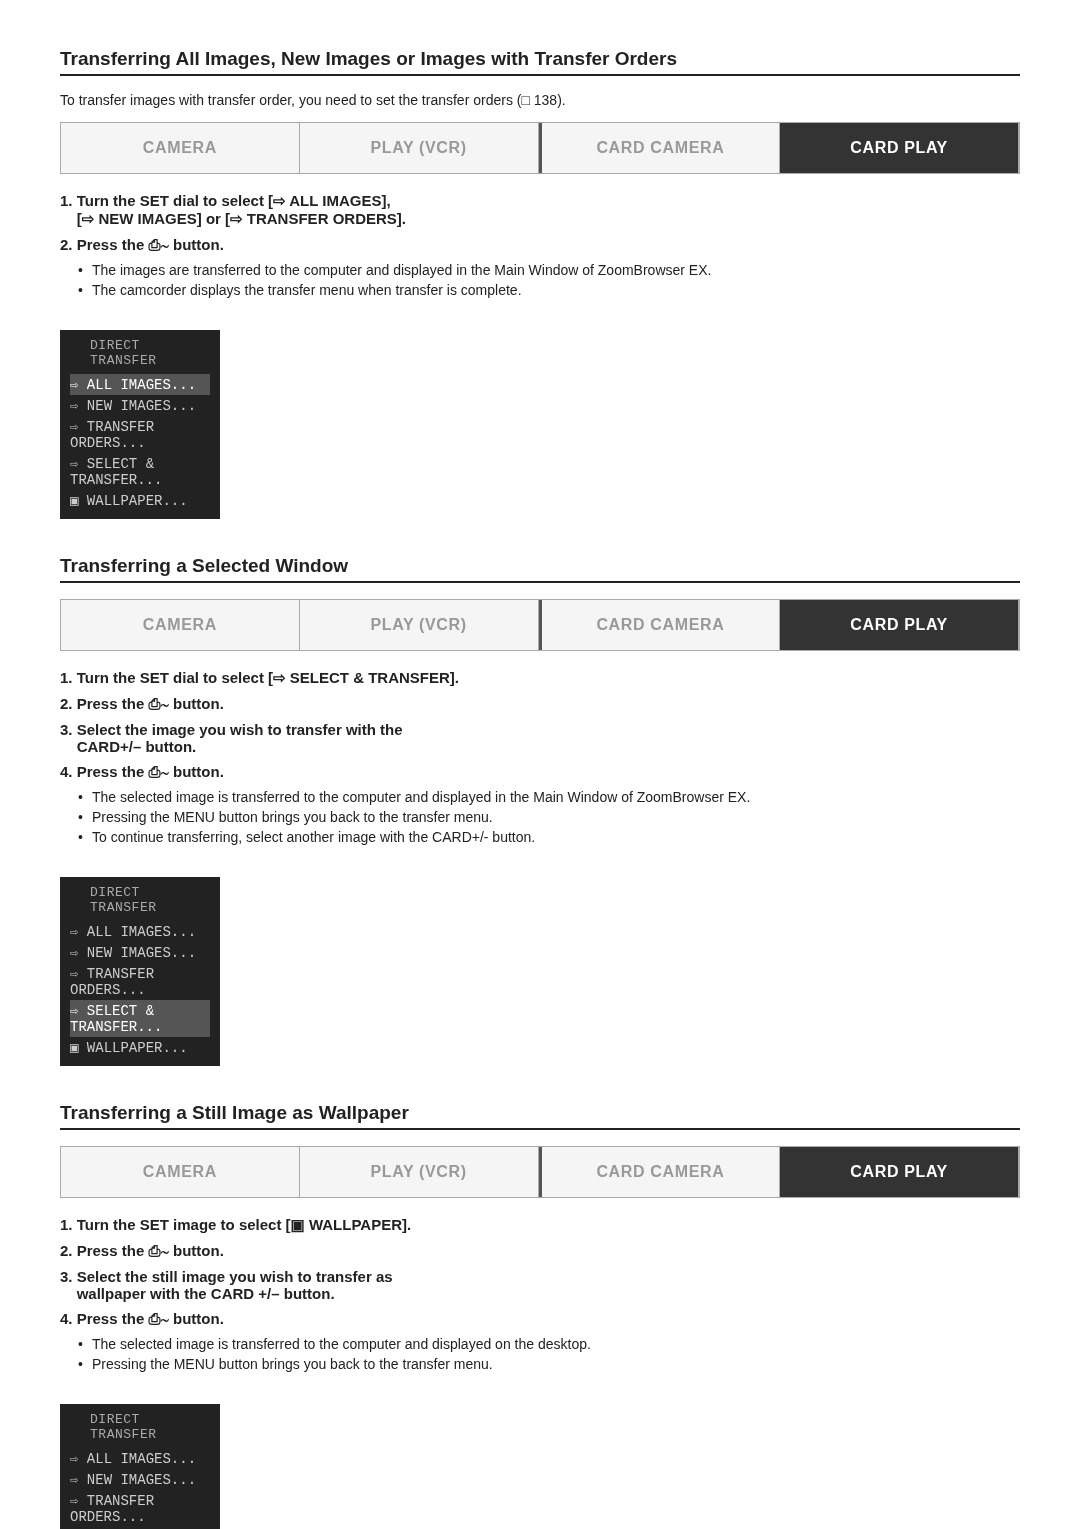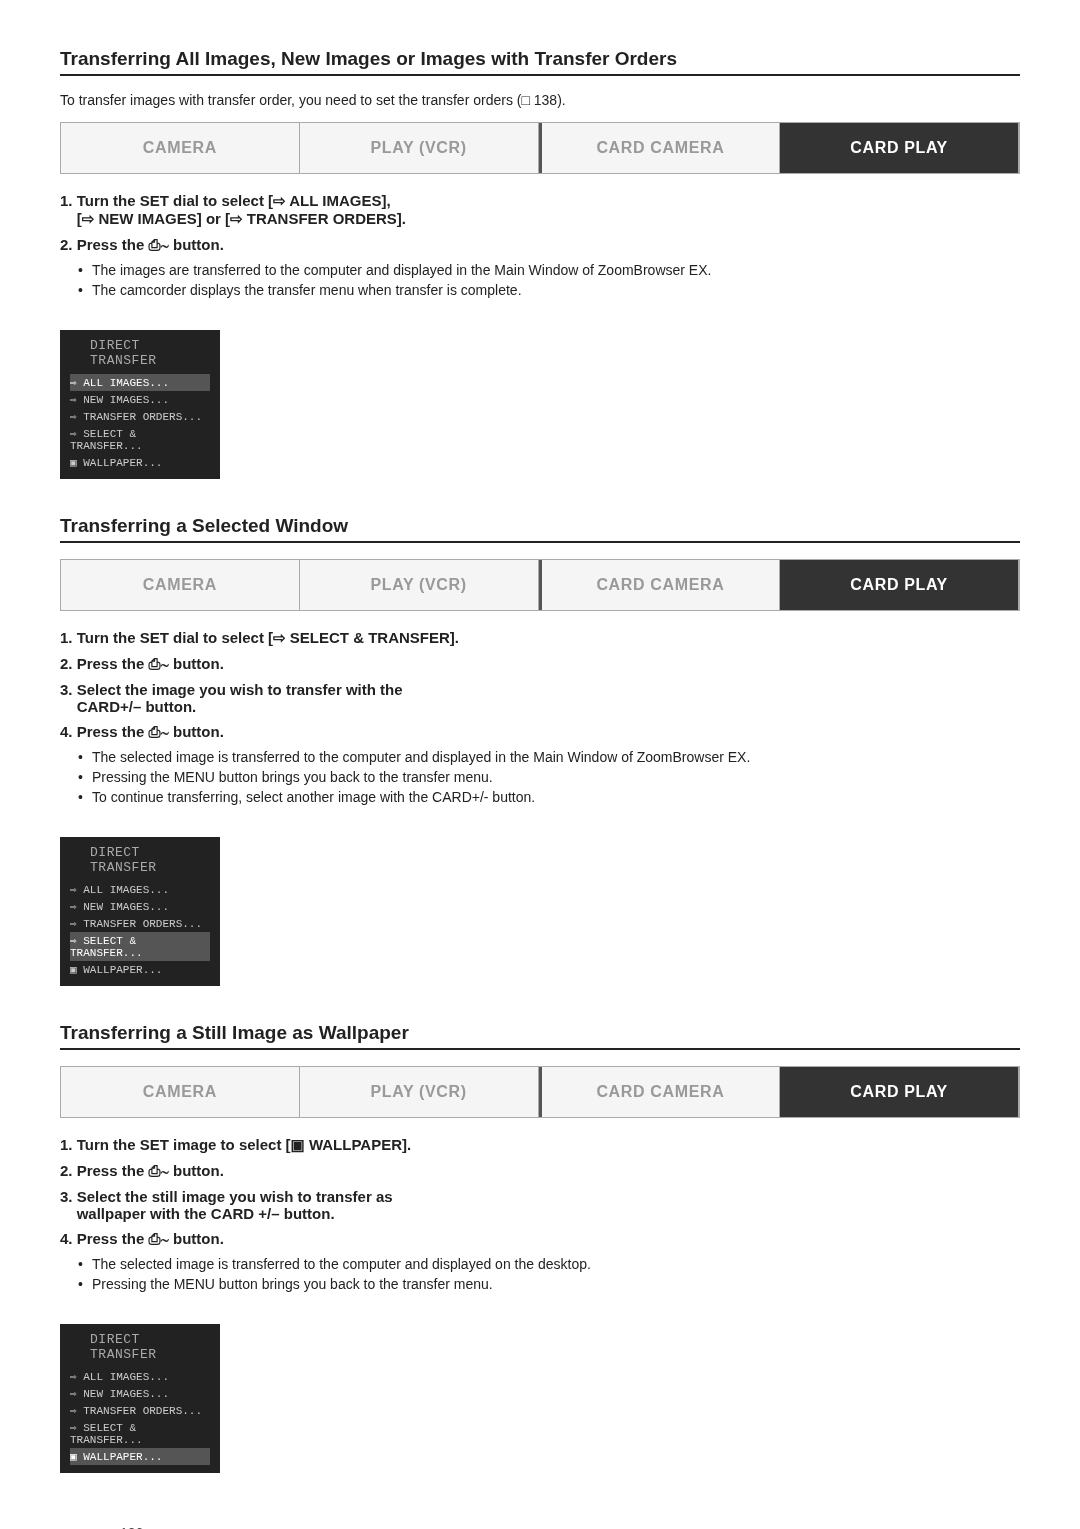--- a/index.html
+++ b/index.html
@@ -73,21 +73,21 @@
     .screenshot-box .title-bar {
       font-size: 13px;
       color: #aaa;
       margin-bottom: 6px;
       letter-spacing: 0.04em;
       padding-left: 20px;
     }
     .screenshot-box .menu-item {
       padding: 2px 0;
       color: #ccc;
-      font-size: 11px;
+      font-size: 14px;
     }
     .screenshot-box .menu-item.highlighted {
       background: #555;
       color: #fff;
     }
 
     
     .step {
       margin-bottom: 8px;
     }

